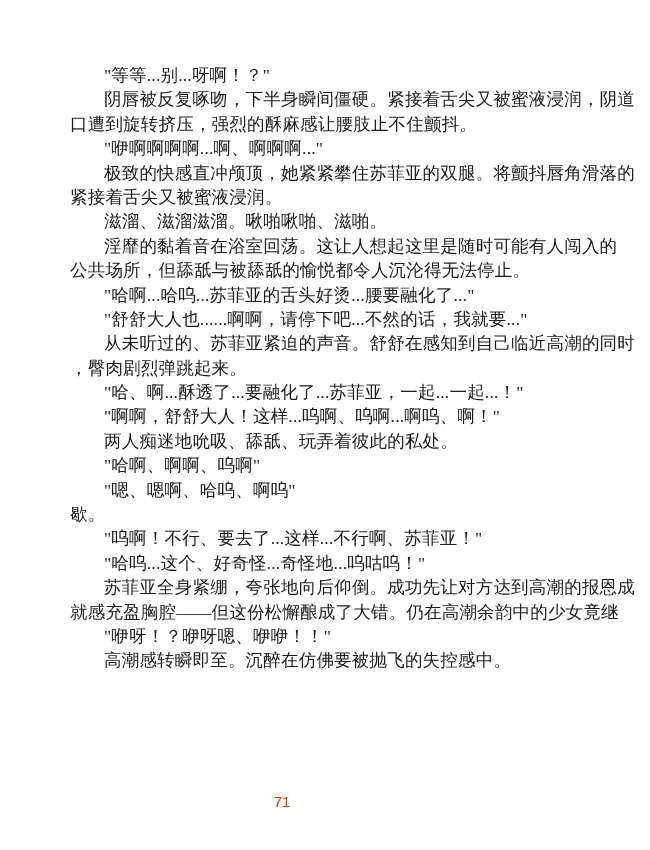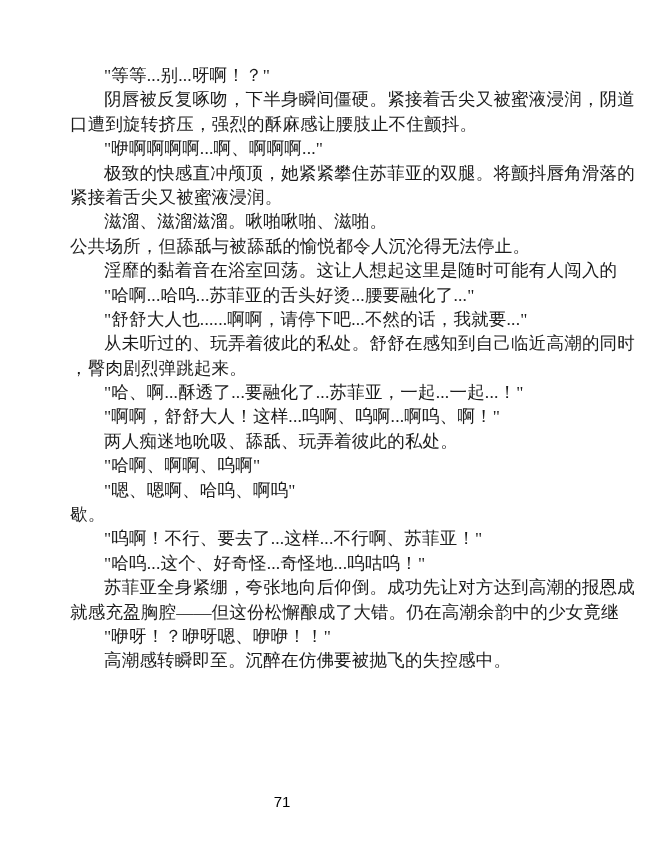--- a/index.html
+++ b/index.html
@@ -38,41 +38,41 @@
   .line.indent {
     text-indent: 34px;
   }
   .page-number {
     position: absolute;
     left: 0;
     top: 793px;
     width: 564px;
     text-align: center;
     font-size: 15px;
-    color: #000000;
+    color: #c2410c;
     font-family: "Liberation Sans", "DejaVu Sans", sans-serif;
   }
 </style>
 </head>
 <body>
 
 <div class="page">
   <div class="text-block" id="text-block" style="color: rgb(27, 27, 27);">
       <div class="line indent">"等等...别...呀啊！？"</div>
       <div class="line indent">阴唇被反复啄吻，下半身瞬间僵硬。紧接着舌尖又被蜜液浸润，阴道</div>
       <div class="line">口遭到旋转挤压，强烈的酥麻感让腰肢止不住颤抖。</div>
       <div class="line indent">"咿啊啊啊啊...啊、啊啊啊..."</div>
       <div class="line indent">极致的快感直冲颅顶，她紧紧攀住苏菲亚的双腿。将颤抖唇角滑落的</div>
       <div class="line">紧接着舌尖又被蜜液浸润。</div>
       <div class="line indent">滋溜、滋溜滋溜。啾啪啾啪、滋啪。</div>
+      <div class="line indent">淫靡的黏着音在浴室回荡。这让人想起这里是随时可能有人闯入的</div>
       <div class="line">公共场所，但舔舐与被舔舐的愉悦都令人沉沦得无法停止。</div>
-      <div class="line indent">淫靡的黏着音在浴室回荡。这让人想起这里是随时可能有人闯入的</div>
       <div class="line indent">"哈啊...哈呜...苏菲亚的舌头好烫...腰要融化了..."</div>
       <div class="line indent">"舒舒大人也......啊啊，请停下吧...不然的话，我就要..."</div>
-      <div class="line indent">从未听过的、玩弄着彼此的私处。舒舒在感知到自己临近高潮的同时</div>
+      <div class="line indent">从未听过的、苏菲亚紧迫的声音。舒舒在感知到自己临近高潮的同时</div>
       <div class="line">，臀肉剧烈弹跳起来。</div>
       <div class="line indent">"哈、啊...酥透了...要融化了...苏菲亚，一起...一起...！"</div>
       <div class="line indent">"啊啊，舒舒大人！这样...呜啊、呜啊...啊呜、啊！"</div>
       <div class="line indent">两人痴迷地吮吸、舔舐、玩弄着彼此的私处。</div>
       <div class="line indent">"哈啊、啊啊、呜啊"</div>
       <div class="line indent">"嗯、嗯啊、哈呜、啊呜"</div>
       <div class="line">歇。</div>
       <div class="line indent">"呜啊！不行、要去了...这样...不行啊、苏菲亚！"</div>
       <div class="line indent">"哈呜...这个、好奇怪...奇怪地...呜咕呜！"</div>
       <div class="line indent">苏菲亚全身紧绷，夸张地向后仰倒。成功先让对方达到高潮的报恩成</div>

